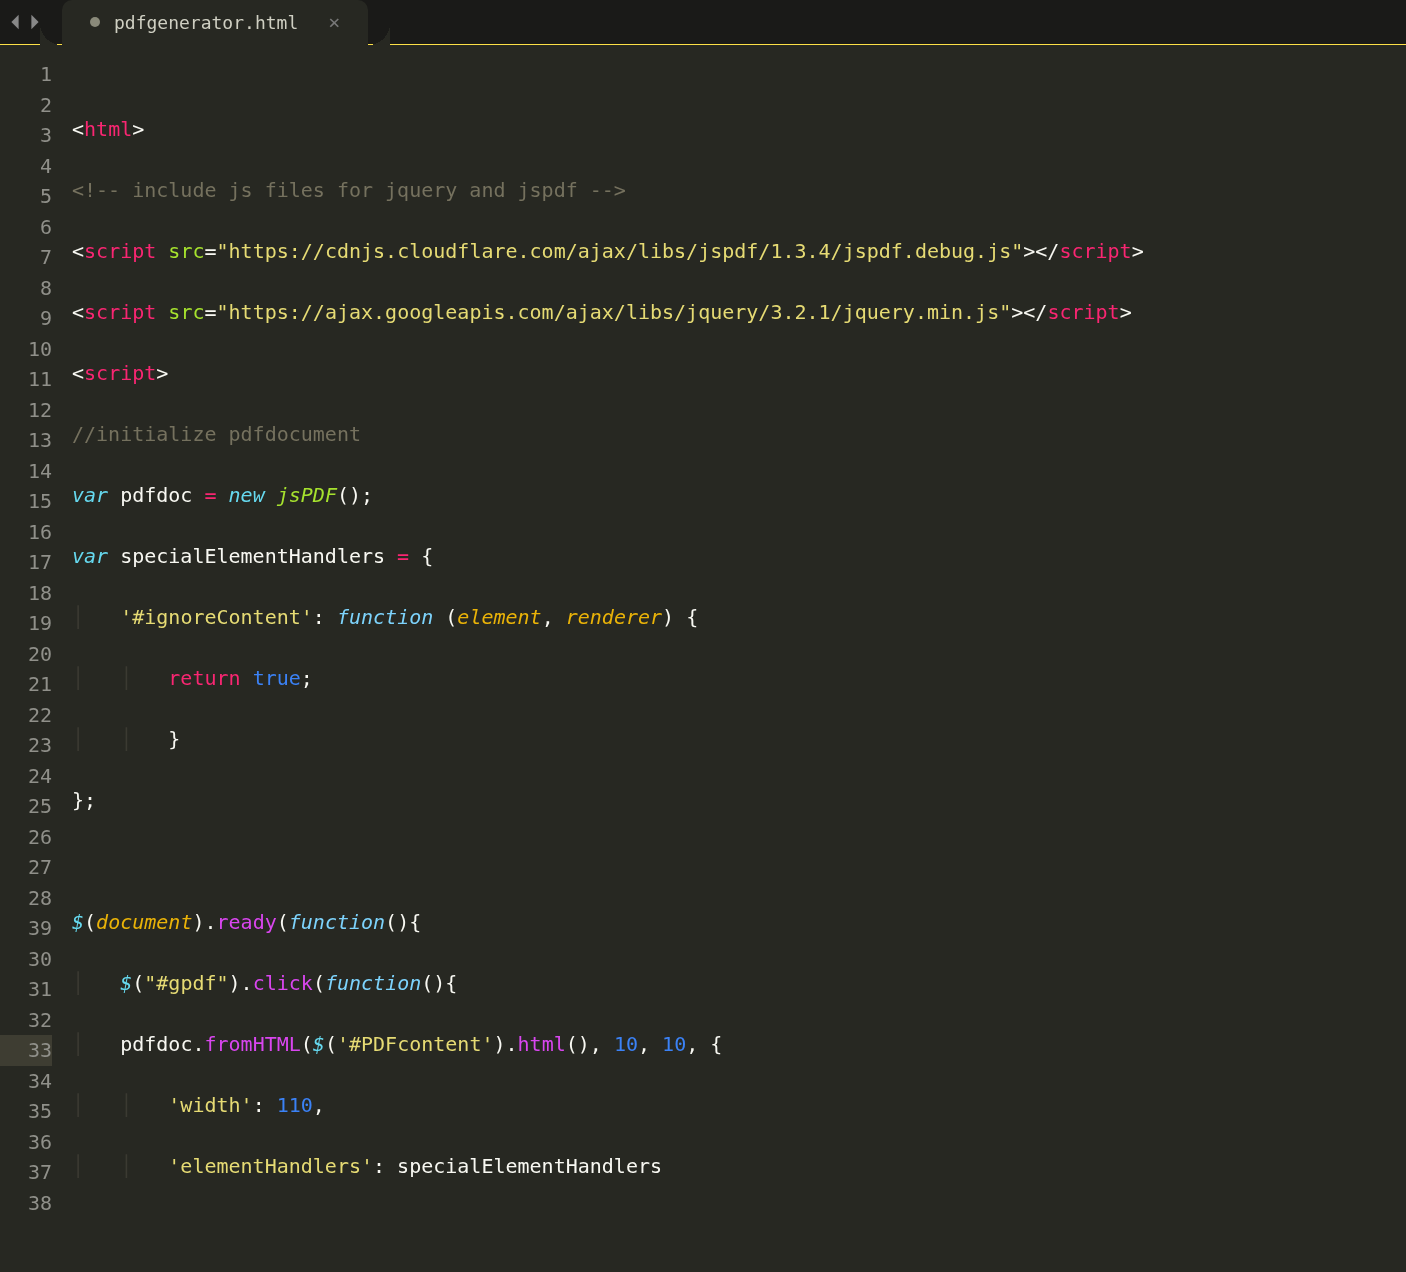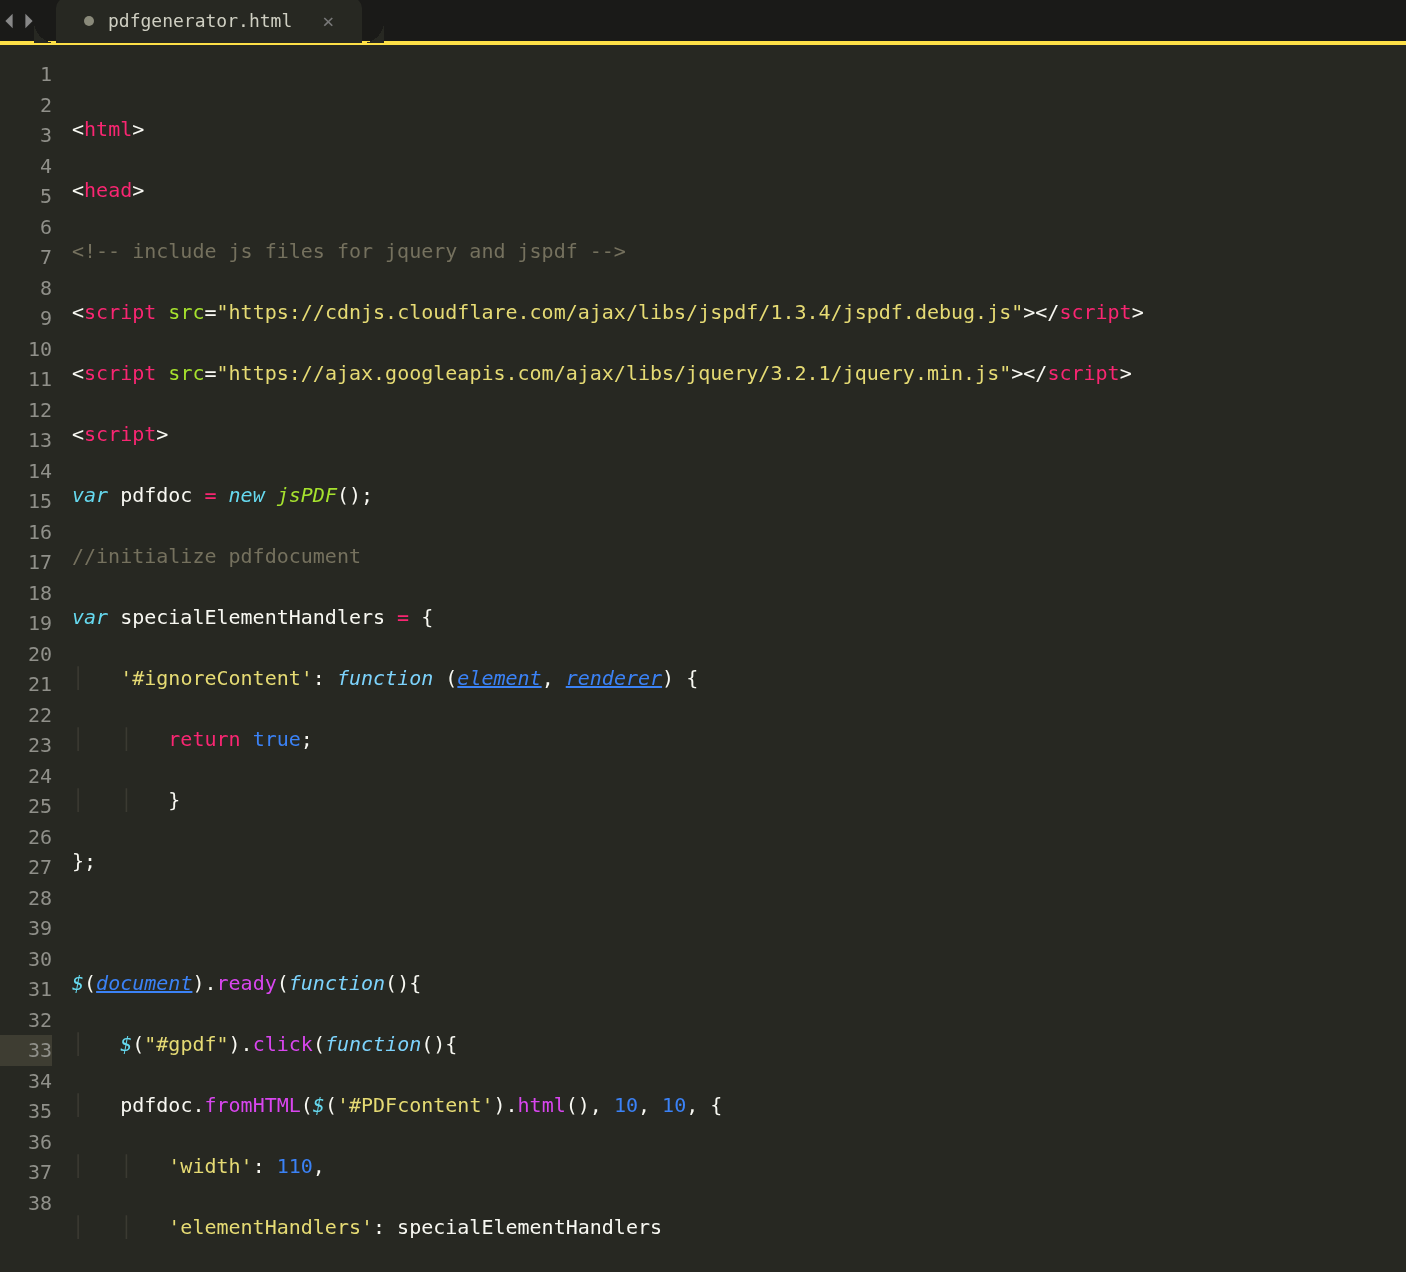--- a/index.html
+++ b/index.html
@@ -10,22 +10,22 @@
     font-size: 20px;
     color: #ece6da;
   }
 
   
   .chrome {
     height: 45px;
     background: #1a1a18;
     display: flex;
     align-items: center;
-    padding-left: 0;
-    border-bottom: 4px solid #fde047;
+    padding-left: 6px;
+    border-bottom: 1px solid #fde047;
     position: relative;
   }
   .nav-arrows { display: flex; gap: 2px; margin-right: 14px; }
   .nav-arrows svg { display: block; }
 
   .tab {
     background: #272822;
     height: 45px;
     display: flex;
     align-items: center;
@@ -83,21 +83,21 @@
   .pun  { color: #f8f8f2; }             
   .tag  { color: #f92672; }             
   .attr { color: #a6e22e; }             
   .str  { color: #e6db74; }             
   .cmt  { color: #75715e; }             
   .kw   { color: #f92672; }             
   .sto  { color: #66d9ef; font-style: italic; } 
   .num  { color: #3b82f6; }             
   .fn   { color: #d946ef; }             
   .fni  { color: #7dd3fc; font-style: italic; } 
-  .arg  { color: #3b82f6; font-style: italic; text-decoration: underline; } 
+  .arg  { color: #eab308; font-style: italic; } 
   .var  { color: #f8f8f2; }
   .cls  { color: #a6e22e; font-style: italic; }
   .guide{ color: #3b3a32; }             
 </style>
 </head>
 <body>
 
 <div class="chrome">
   <div class="nav-arrows">
     <span>
@@ -155,27 +155,26 @@
       <div class="active">33</div>
       <div>34</div>
       <div>35</div>
       <div>36</div>
       <div>37</div>
       <div>38</div>
     </div>
   <div class="code">
 
 <span class="line"><span class="pun">&lt;</span><span class="tag">html</span><span class="pun">&gt;</span></span>
-<span class="line"><span class="pun">&lt;</span><span class="tag">head</span><span class="pun">&gt;</span></span>
 <span class="line"><span class="cmt">&lt;!-- include js files for jquery and jspdf --&gt;</span></span>
 <span class="line"><span class="pun">&lt;</span><span class="tag">script</span><span class="pun"> </span><span class="attr">src</span><span class="pun">=</span><span class="str">"https://cdnjs.cloudflare.com/ajax/libs/jspdf/1.3.4/jspdf.debug.js"</span><span class="pun">&gt;</span><span class="pun">&lt;/</span><span class="tag">script</span><span class="pun">&gt;</span></span>
 <span class="line"><span class="pun">&lt;</span><span class="tag">script</span><span class="pun"> </span><span class="attr">src</span><span class="pun">=</span><span class="str">"https://ajax.googleapis.com/ajax/libs/jquery/3.2.1/jquery.min.js"</span><span class="pun">&gt;</span><span class="pun">&lt;/</span><span class="tag">script</span><span class="pun">&gt;</span></span>
 <span class="line"><span class="pun">&lt;</span><span class="tag">script</span><span class="pun">&gt;</span></span>
+<span class="line"><span class="cmt">//initialize pdfdocument</span></span>
 <span class="line"><span class="sto">var</span><span class="var"> pdfdoc </span><span class="kw">=</span><span class="pun"> </span><span class="sto">new</span><span class="pun"> </span><span class="cls">jsPDF</span><span class="pun">();</span></span>
-<span class="line"><span class="cmt">//initialize pdfdocument</span></span>
 <span class="line"><span class="sto">var</span><span class="var"> specialElementHandlers </span><span class="kw">=</span><span class="pun"> {</span></span>
 <span class="line"><span class="guide">│   </span><span class="str">'#ignoreContent'</span><span class="pun">: </span><span class="fni">function</span><span class="pun"> (</span><span class="arg">element</span><span class="pun">, </span><span class="arg">renderer</span><span class="pun">) {</span></span>
 <span class="line"><span class="guide">│   │   </span><span class="kw">return</span><span class="pun"> </span><span class="num">true</span><span class="pun">;</span></span>
 <span class="line"><span class="guide">│   │   </span><span class="pun">}</span></span>
 <span class="line"><span class="pun">};</span></span>
 <span class="line"><span class="pun"></span></span>
 <span class="line"><span class="sto">$</span><span class="pun">(</span><span class="arg">document</span><span class="pun">).</span><span class="fn">ready</span><span class="pun">(</span><span class="fni">function</span><span class="pun">(){</span></span>
 <span class="line"><span class="guide">│   </span><span class="sto">$</span><span class="pun">(</span><span class="str">"#gpdf"</span><span class="pun">).</span><span class="fn">click</span><span class="pun">(</span><span class="fni">function</span><span class="pun">(){</span></span>
 <span class="line"><span class="guide">│   </span><span class="var">pdfdoc.</span><span class="fn">fromHTML</span><span class="pun">(</span><span class="sto">$</span><span class="pun">(</span><span class="str">'#PDFcontent'</span><span class="pun">).</span><span class="fn">html</span><span class="pun">(), </span><span class="num">10</span><span class="pun">, </span><span class="num">10</span><span class="pun">, {</span></span>
 <span class="line"><span class="guide">│   │   </span><span class="str">'width'</span><span class="pun">: </span><span class="num">110</span><span class="pun">,</span></span>

